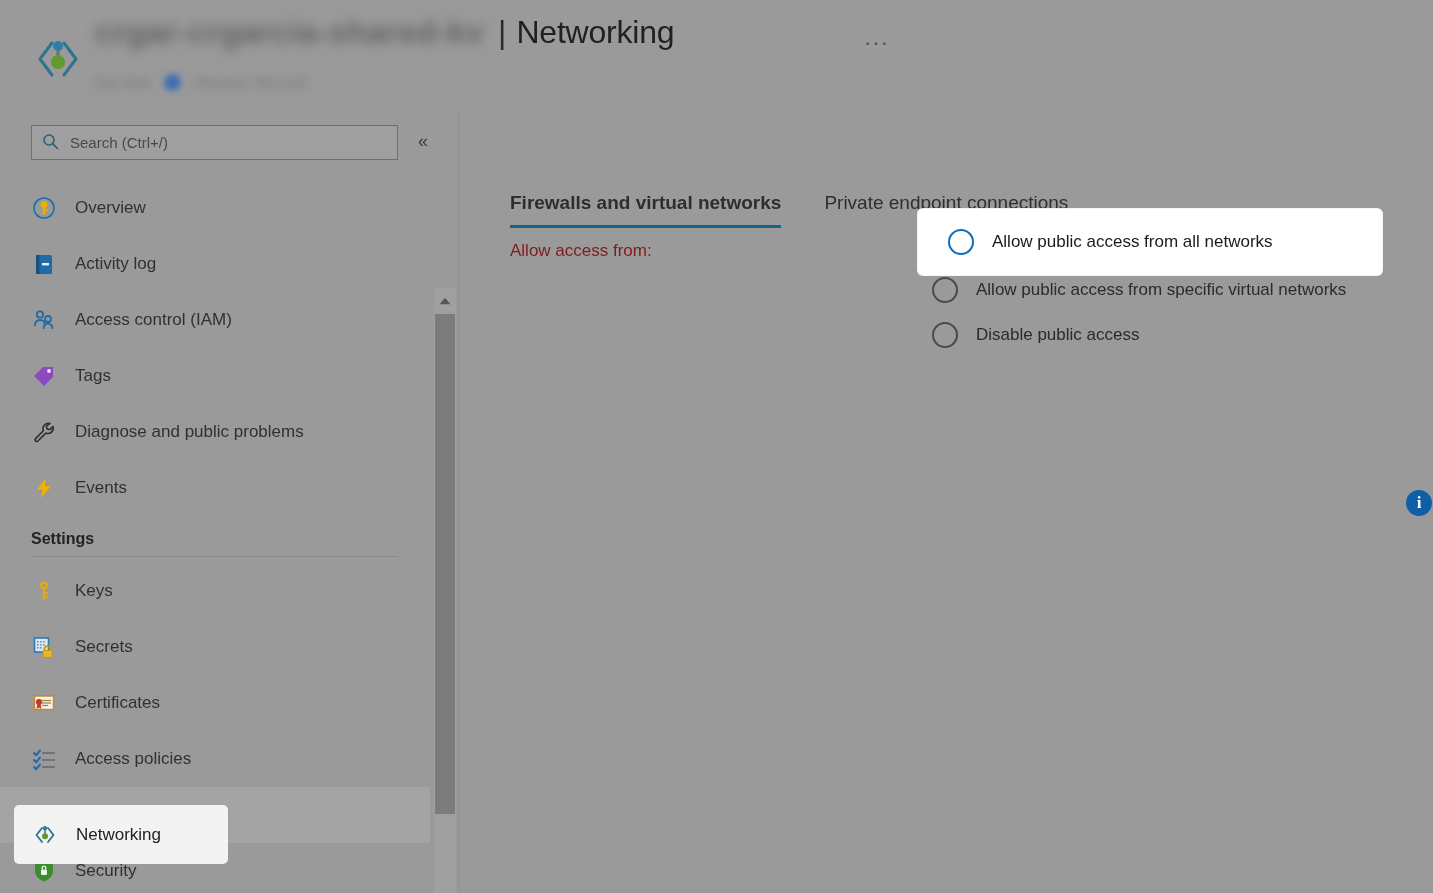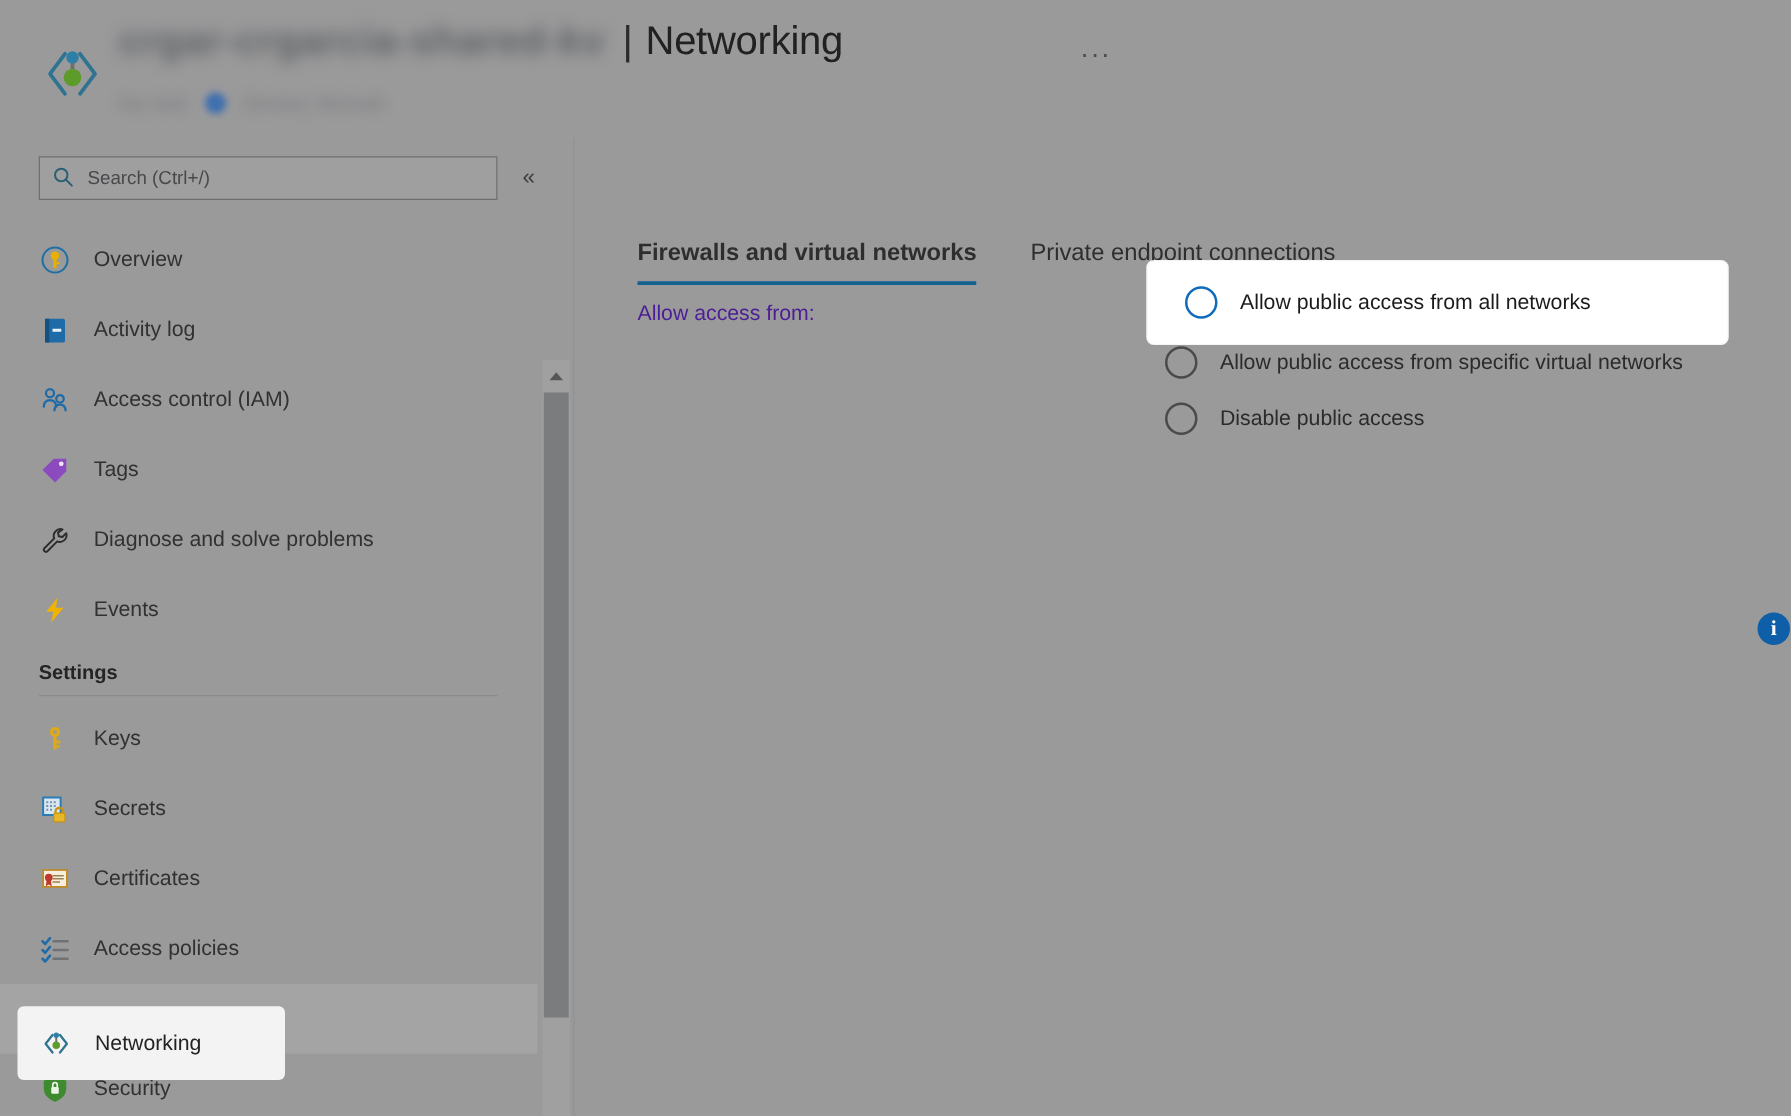--- a/index.html
+++ b/index.html
@@ -235,21 +235,21 @@
     left: 0; right: 0; bottom: 0;
     height: 3px;
     background: #16628f;
   }
   #tab-gap { width: 43px; }
 
   #allow-label {
     position: absolute;
     left: 50px; top: 131px;
     font-size: 17px;
-    color: #4c1d95;
+    color: #7f1d1d;
   }
 
   
   #radio-group {
     position: absolute;
     left: 472px; top: 112px;
     width: 700px;
   }
   .radio-row {
     display: flex;
@@ -435,21 +435,21 @@
       </span>
       <span class="lbl">Tags</span>
     </div>
 
     <div class="nav-item">
       <span class="ico">
         <svg width="24" height="24" viewBox="0 0 24 24">
           <path d="M18 3.5 a5.4 5.4 0 0 0-6.6 7.2 L3.5 18.6 a1.7 1.7 0 0 0 2.4 2.4 l7.9-7.9 a5.4 5.4 0 0 0 7.2-6.6 l-3.1 3.1 -2.9-.6 -.6-2.9 Z" fill="none" stroke="#2b2b2b" stroke-width="1.5" stroke-linejoin="round"></path>
         </svg>
       </span>
-      <span class="lbl">Diagnose and solve problems</span>
+      <span class="lbl">Diagnose and public problems</span>
     </div>
 
     <div class="nav-item">
       <span class="ico">
         <svg width="24" height="24" viewBox="0 0 24 24">
           <path d="M14 2 L5 13.4 L10.6 13.4 L9 22 L18.8 10.2 L12.8 10.2 Z" fill="#f0b400"></path>
         </svg>
       </span>
       <span class="lbl">Events</span>
     </div>

